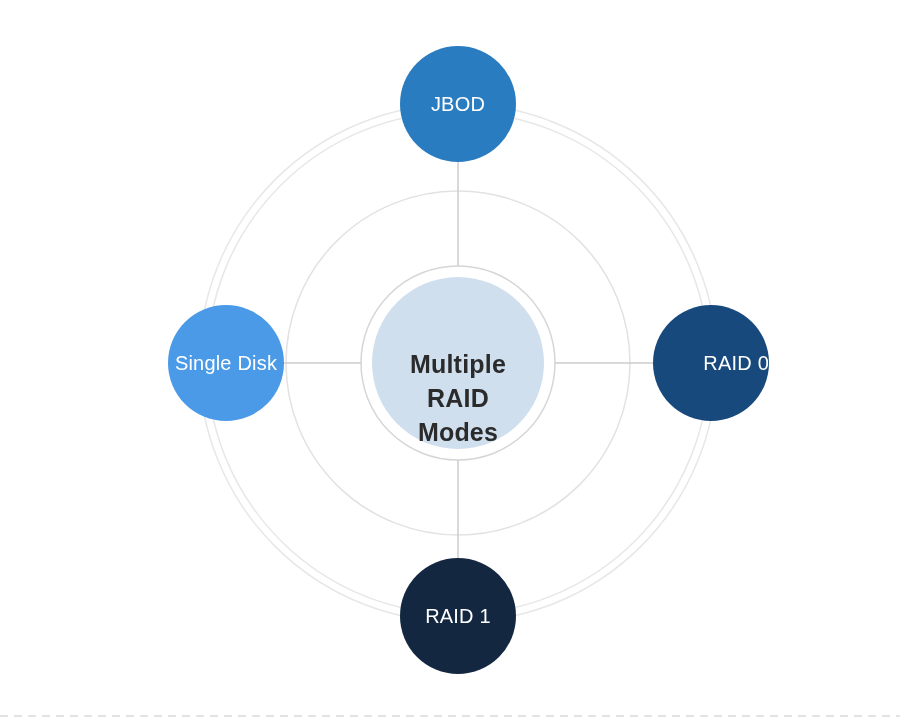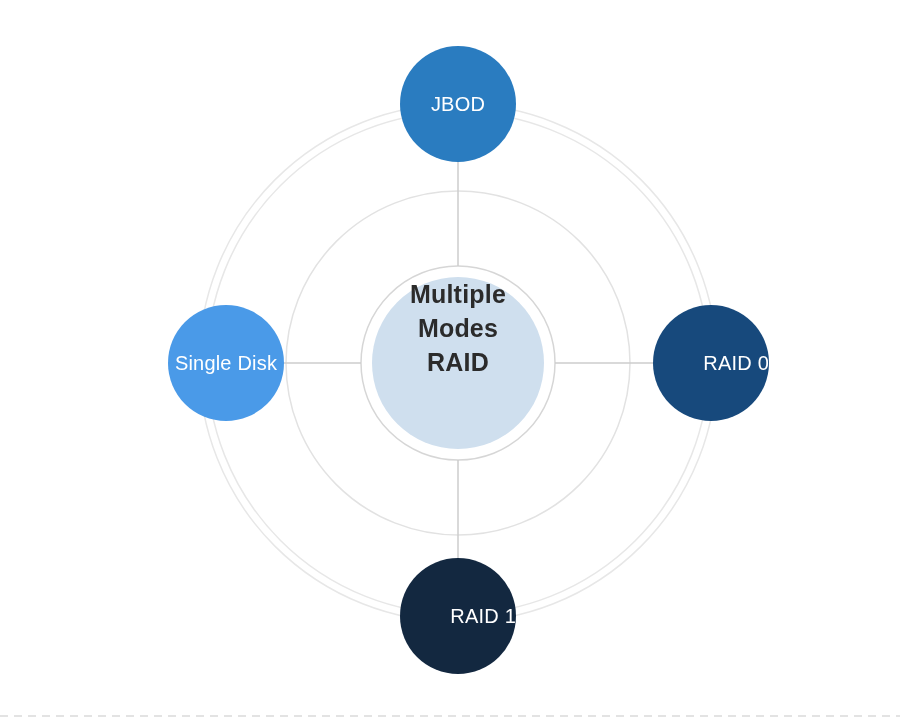--- a/index.html
+++ b/index.html
@@ -31,31 +31,31 @@
     align-items: center;
     justify-content: center;
     color: #ffffff;
     font-size: 20px;
     font-weight: 400;
     white-space: nowrap;
     letter-spacing: 0.2px;
   }
   .node-top    { left: 400px; top: 46px; }
   .node-right  { left: 653px; top: 305px; justify-content: flex-end; }
-  .node-bottom { left: 400px; top: 558px; justify-content: flex-end; }
+  .node-bottom { left: 400px; top: 558px; }
   .node-left   { left: 146px; top: 305px; margin-left: 22px; }
   .center-node {
     position: absolute;
     left: 372px;
     top: 277px;
     width: 172px;
     height: 172px;
     border-radius: 50%;
     display: flex;
-    align-items: flex-start;
+    align-items: flex-end;
     justify-content: center;
     text-align: center;
   }
   .center-label {
     font-size: 25px;
     font-weight: 700;
     line-height: 34px;
     letter-spacing: 0.2px;
   }
   .center-label span { display: block; }
@@ -88,22 +88,22 @@
 
     <line x1="458" y1="266" x2="458" y2="104" stroke-width="1.5" stroke="#cccccc"></line>
     <line x1="458" y1="460" x2="458" y2="616" stroke-width="1.5" stroke="#cccccc"></line>
     <line x1="361" y1="363" x2="204" y2="363" stroke-width="1.5" stroke="#cccccc"></line>
     <line x1="555" y1="363" x2="711" y2="363" stroke-width="1.5" stroke="#cccccc"></line>
   </svg>
 
   <div class="center-node" style="background: rgb(207, 223, 238); color: rgb(43, 43, 43);">
     <div class="center-label">
       <span>Multiple</span>
+      <span>RAID</span>
       <span>Modes</span>
-      <span>RAID</span>
     </div>
   </div>
 
   <div class="node node-top" style="background: rgb(42, 124, 192);">
     <span>JBOD</span>
   </div>
 
   <div class="node node-right" style="background: rgb(23, 73, 124);">
     <span>RAID 0</span>
   </div>

